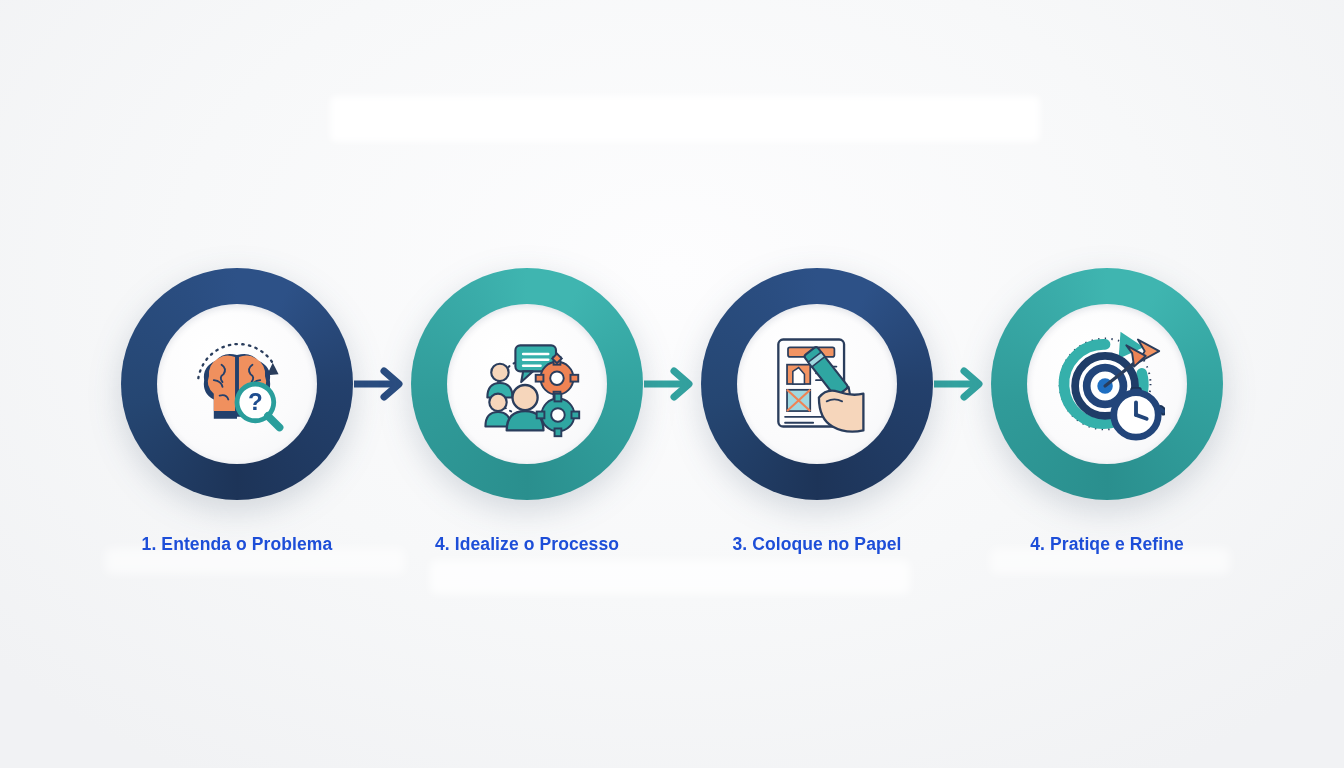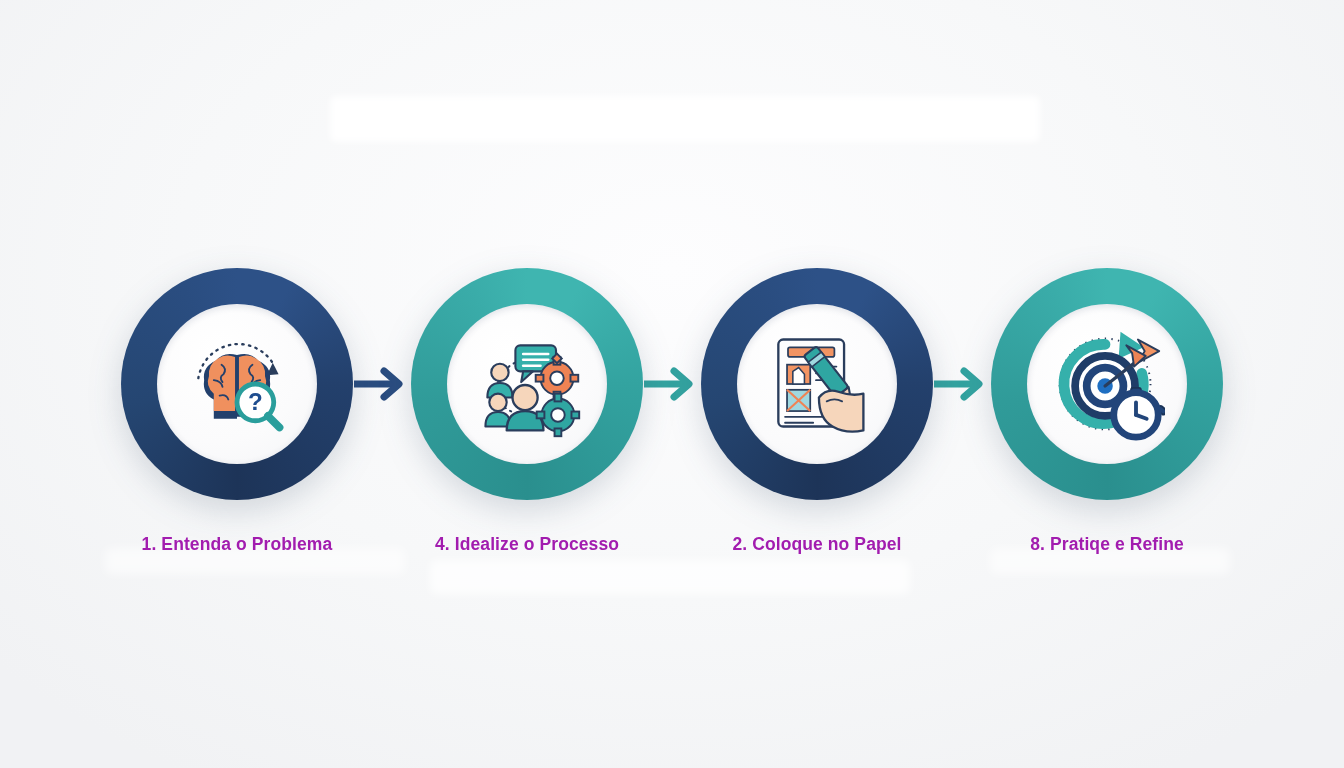--- a/index.html
+++ b/index.html
@@ -115,21 +115,21 @@
     align-items:center;
     justify-content:center;
     flex:0 0 auto;
   }
   .arrow svg { width:56px; height:42px; display:block; }
 
   .step-label {
     margin-top:34px;
     font-size:17.5px;
     font-weight:bold;
-    color:#a21caf;
+    color:#1d4ed8;
     letter-spacing:0.1px;
     white-space:nowrap;
     text-align:center;
   }
 </style>
 </head>
 <body>
 
 <div id="title-ghost"></div>
 <div id="caption-ghost-left"></div>
@@ -258,21 +258,21 @@
             <rect x="76" y="14" width="17" height="54" rx="3" fill="#2fa6a2" stroke="#2a3d5c" stroke-width="2.2"></rect>
             <rect x="76" y="22" width="17" height="6" fill="#9fd8e0" stroke="#2a3d5c" stroke-width="1.6"></rect>
             <path d="M76 68 L84.5 84 L93 68 Z" fill="#f6d6bb" stroke="#2a3d5c" stroke-width="2.2" stroke-linejoin="round"></path>
             <path d="M81 78 L84.5 84 L88 78 Z" fill="#2a3d5c"></path>
           </g>
           <path d="M62 74 q8 -10 20 -6 q14 5 26 2 l0 38 q-18 4 -32 -4 q-14 -8 -14 -30 z" fill="#f6d6bb" stroke="#2a3d5c" stroke-width="2.4" stroke-linejoin="round"></path>
           <path d="M70 78 q8 -4 16 0" fill="none" stroke="#2a3d5c" stroke-width="1.8" stroke-linecap="round"></path>
         </svg>
       </div>
     </div>
-    <div class="step-label">2. Coloque no Papel</div>
+    <div class="step-label">3. Coloque no Papel</div>
   </div>
 
   <div class="arrow">
     <svg viewBox="0 0 56 42">
       <path d="M0 21 H40" stroke="#33a3a0" stroke-width="7" stroke-linecap="round"></path>
       <path d="M30 8 L45 21 L30 34" fill="none" stroke="#33a3a0" stroke-width="7" stroke-linecap="round" stroke-linejoin="round"></path>
     </svg>
   </div>
 
   <div class="step">
@@ -295,16 +295,16 @@
             <rect x="13" y="-24" width="9" height="6" rx="2" fill="#22457a" stroke="#1b3356" stroke-width="2" transform="rotate(40)"></rect>
             <circle r="23" fill="#ffffff" stroke="#22457a" stroke-width="7"></circle>
             <g stroke="#22457a" stroke-width="4" stroke-linecap="round">
               <path d="M0 0 L0 -13"></path>
                 <path d="M0 0 L11 4"></path>
             </g>
           </g>
         </svg>
       </div>
     </div>
-    <div class="step-label">8. Pratiqe e Refine</div>
+    <div class="step-label">4. Pratiqe e Refine</div>
   </div>
 
 </div>
 
 </body></html>

